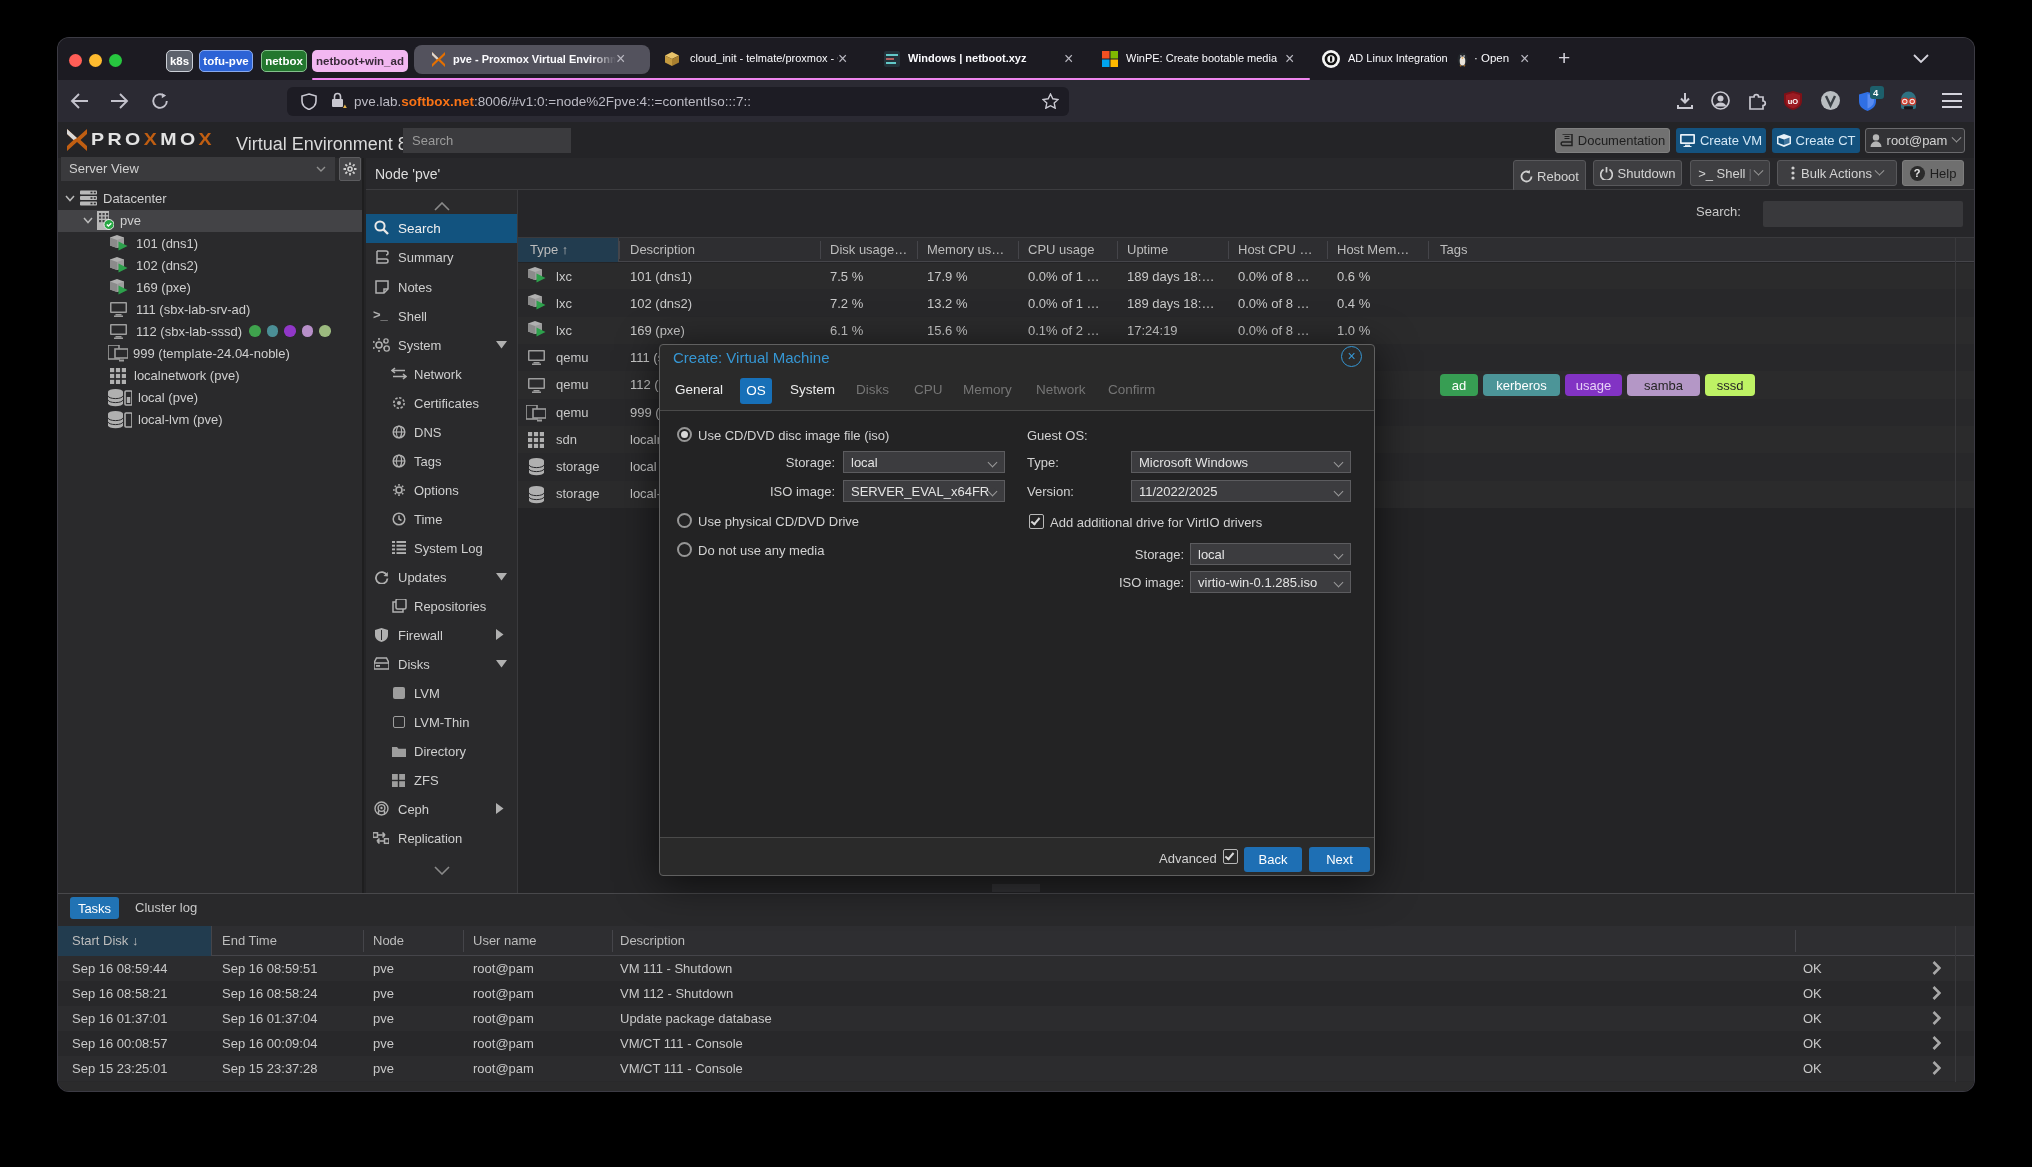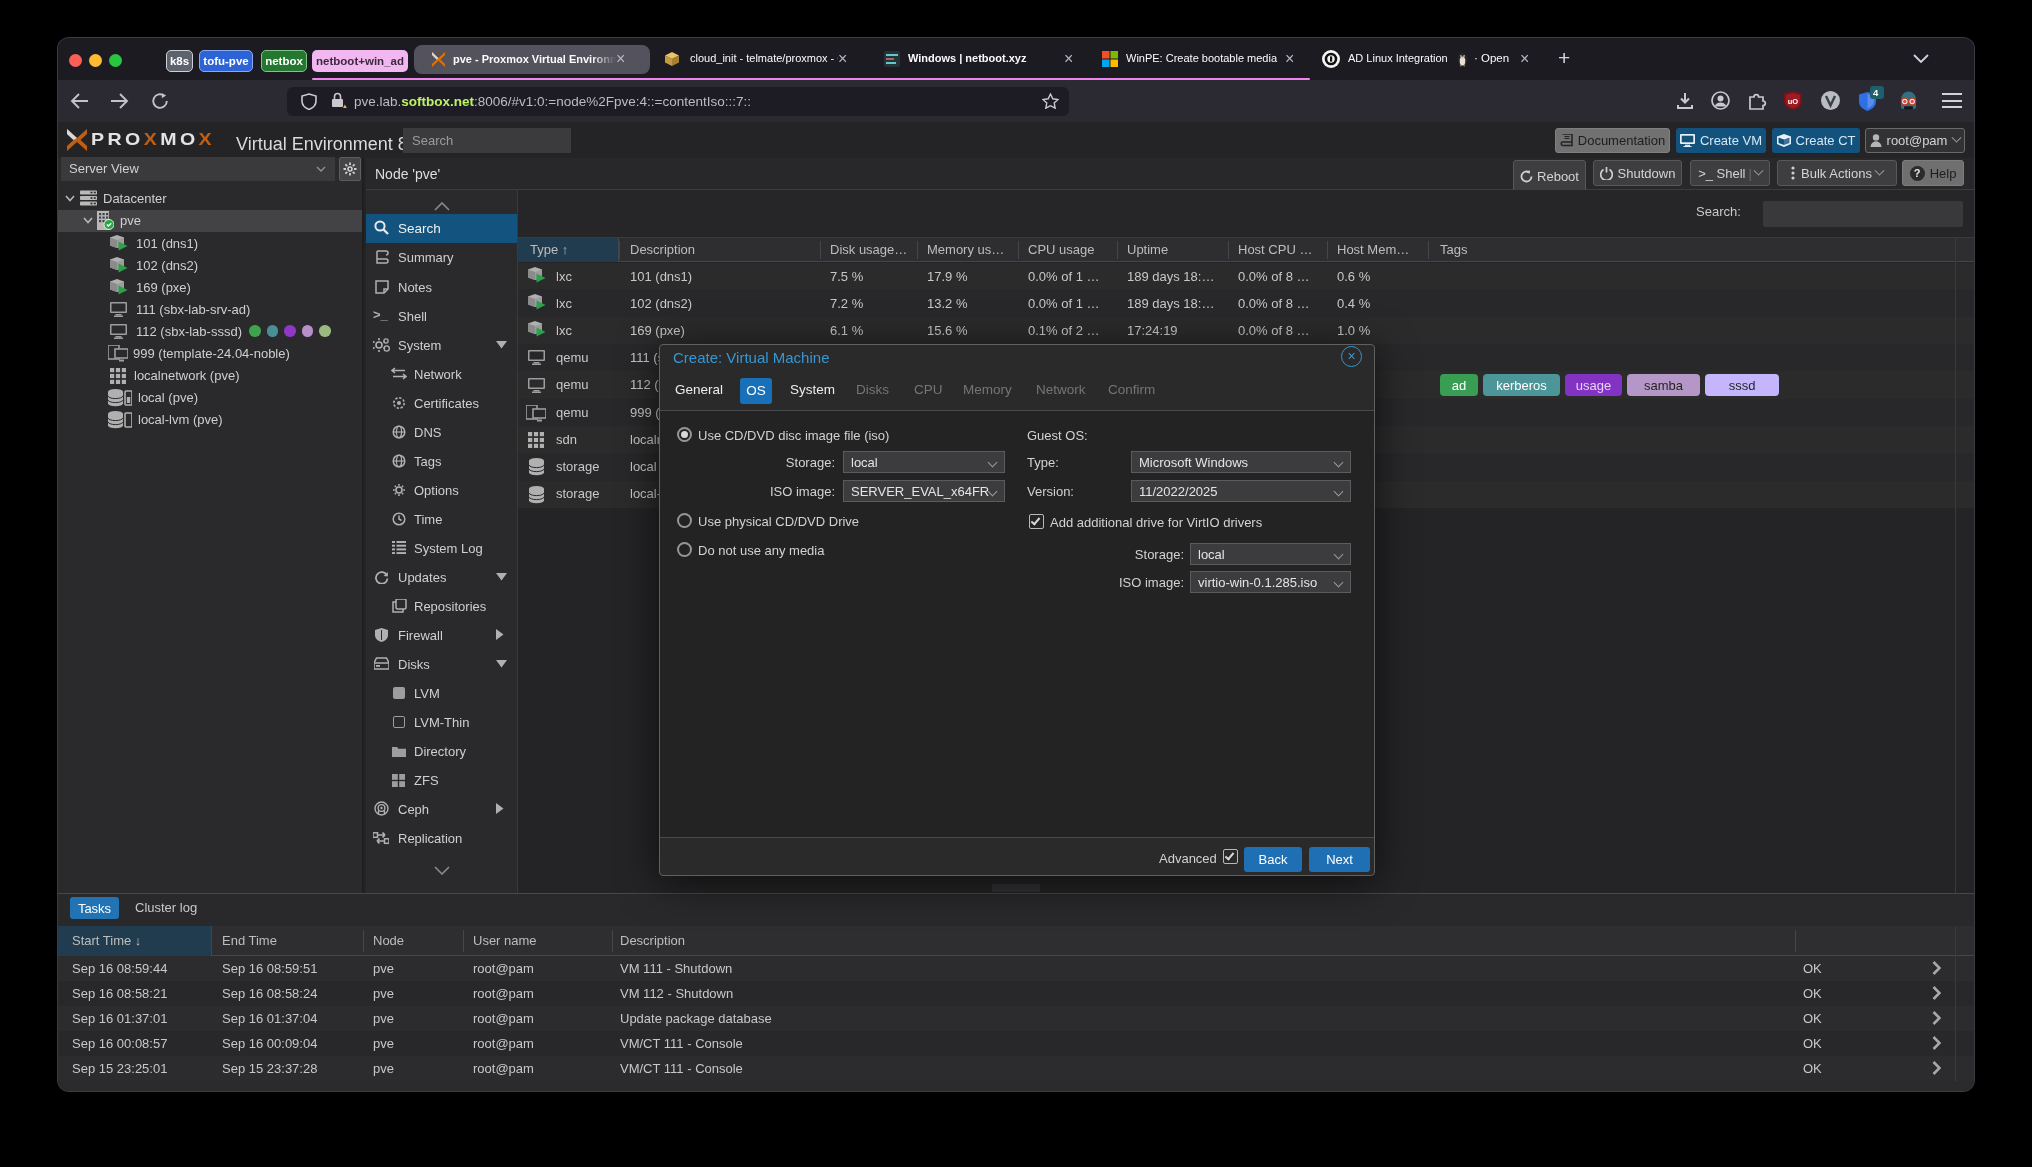--- a/index.html
+++ b/index.html
@@ -105,21 +105,21 @@
     </svg>
 <div class="a" style="left:229px;top:49px;width:782px;height:29px;background:#1d1c24;border-radius:6px"></div>
 <svg class="a ic" style="left:243px;top:55px" width="16" height="17" viewBox="0 0 16 17">
       <path d="M8 1 L15 3 V8 C15 12.5 12 15 8 16.5 C4 15 1 12.5 1 8 V3 Z" fill="none" stroke="#c9c8d1" stroke-width="1.6"></path>
     </svg>
 <svg class="a ic" style="left:272px;top:54px" width="18" height="18" viewBox="0 0 18 18">
       <rect x="2" y="7" width="11" height="8" rx="1" fill="#c9c8d1"></rect>
       <path d="M4.5 7 V4.5 a3 3 0 0 1 6 0 V7" fill="none" stroke="#c9c8d1" stroke-width="1.6"></path>
       <path d="M13 16 L16.8 16 L14.9 12.4 Z" fill="#e8b64c"></path>
     </svg>
-<div class="a" style="left:296px;top:56px;font-size:13.5px;color:#bcbbc4;white-space:nowrap">pve.lab.<b style="color:#bef264">softbox.net</b>:8006/#v1:0:=node%2Fpve:4::=contentIso:::7::</div>
+<div class="a" style="left:296px;top:56px;font-size:13.5px;color:#bcbbc4;white-space:nowrap">pve.lab.<b style="color:#f97316">softbox.net</b>:8006/#v1:0:=node%2Fpve:4::=contentIso:::7::</div>
 <svg class="a ic" style="left:984px;top:55px" width="17" height="16" viewBox="0 0 17 16">
       <path d="M8.5 1 L10.8 5.8 L16 6.5 L12.2 10.1 L13.2 15.2 L8.5 12.7 L3.8 15.2 L4.8 10.1 L1 6.5 L6.2 5.8 Z" fill="none" stroke="#c9c8d1" stroke-width="1.4"></path>
     </svg>
 
 <svg class="a ic" style="left:1618px;top:54px" width="18" height="18" viewBox="0 0 18 18">
       <path d="M9 1 V10 M5 6.5 L9 10.5 L13 6.5" stroke="#c9c8d1" stroke-width="2" fill="none"></path>
       <path d="M2 13 V16 H16 V13" stroke="#c9c8d1" stroke-width="2" fill="none"></path>
     </svg>
 <svg class="a ic" style="left:1653px;top:53px" width="19" height="19" viewBox="0 0 19 19">
       <circle cx="9.5" cy="9.5" r="8.5" fill="none" stroke="#c9c8d1" stroke-width="1.7"></circle>
@@ -555,21 +555,21 @@
       <rect x="1.5" y="1.5" width="14" height="8" fill="#2b2b2d"></rect>
       <rect x="5.5" y="12" width="6" height="1.5" fill="#9d9d9d"></rect>
       <rect x="4" y="13.5" width="9" height="1.5" fill="#9d9d9d"></rect>
     </svg>
 <div class="a cell" style="left:498px;top:339px">qemu</div>
 <div class="a cell" style="left:572px;top:339px">112 (sbx-lab-sssd)</div>
 <div class="a tag" style="left:1382px;top:336px;width:38px;background:#379e53;color:#fff">ad</div>
 <div class="a tag" style="left:1425px;top:336px;width:77px;background:#4c9598;color:#fff">kerberos</div>
 <div class="a tag" style="left:1507px;top:336px;width:57px;background:#8233c4;color:#e7d0f7">usage</div>
 <div class="a tag" style="left:1569px;top:336px;width:73px;background:#b497c6;color:#262626">samba</div>
-<div class="a tag" style="left:1647px;top:336px;width:74px;background:#c4b5fd;color:#262626">sssd</div>
+<div class="a tag" style="left:1647px;top:336px;width:50px;background:#bef264;color:#262626">sssd</div>
 <svg class="a ic" style="left:468px;top:367px" width="20" height="17" viewBox="0 0 20 17">
       <rect x="0" y="0" width="11" height="14" fill="none" stroke="#9d9d9d" stroke-width="1.6"></rect>
       <rect x="7" y="4" width="13" height="9" fill="#27272a" stroke="#9d9d9d" stroke-width="1.6"></rect>
       <rect x="11" y="14.5" width="5" height="2" fill="#9d9d9d"></rect>
     </svg>
 <div class="a cell" style="left:498px;top:367px">qemu</div>
 <div class="a cell" style="left:572px;top:367px">999 (template-24.04-noble)</div>
 <svg class="a ic" style="left:470px;top:394px" width="16" height="16" viewBox="0 0 16 16">
       <rect x="0" y="0" width="4.2" height="4.2" fill="#b0b0b0"></rect>
       <rect x="5.9" y="0" width="4.2" height="4.2" fill="#b0b0b0"></rect>
@@ -597,21 +597,21 @@
     </svg>
 <div class="a cell" style="left:498px;top:448px">storage</div>
 <div class="a cell" style="left:572px;top:448px">local-lvm</div>
 <div class="a" style="left:1897px;top:200px;width:1px;height:655px;background:#3a3a3d"></div>
 
 <div class="a" style="left:0;top:855px;width:1916px;height:189px;background:#29292b;border-top:1px solid #48484b"></div>
 <div class="a btn" style="left:12px;top:859px;width:49px;height:22px;background:#2173b4;color:#fff">Tasks</div>
 <div class="a" style="left:77px;top:862px;font-size:13px;color:#c9c9c9">Cluster log</div>
 <div class="a" style="left:0;top:888px;width:1916px;height:30px;background:#2e2e31;border-bottom:1px solid #45454a"></div>
 <div class="a" style="left:0;top:888px;width:154px;height:30px;background:#223c4f;border-right:1px solid #45454a"></div>
-<div class="a hcell" style="left:14px;top:895px">Start Time ↓</div>
+<div class="a hcell" style="left:14px;top:895px">Start Disk ↓</div>
 <div class="a hcell" style="left:164px;top:895px">End Time</div>
 <div class="a hcell" style="left:315px;top:895px">Node</div>
 <div class="a hcell" style="left:415px;top:895px">User name</div>
 <div class="a hcell" style="left:562px;top:895px">Description</div>
 <div class="a hcell" style="left:1745px;top:943px">Status</div>
 <div class="a" style="left:305px;top:892px;width:1px;height:22px;background:#45454a"></div>
 <div class="a" style="left:405px;top:892px;width:1px;height:22px;background:#45454a"></div>
 <div class="a" style="left:554px;top:892px;width:1px;height:22px;background:#45454a"></div>
 <div class="a" style="left:1737px;top:892px;width:1px;height:22px;background:#45454a"></div>
 <div class="a" style="left:0;top:918px;width:1916px;height:25.1px;background:#2c2c2e"></div>

